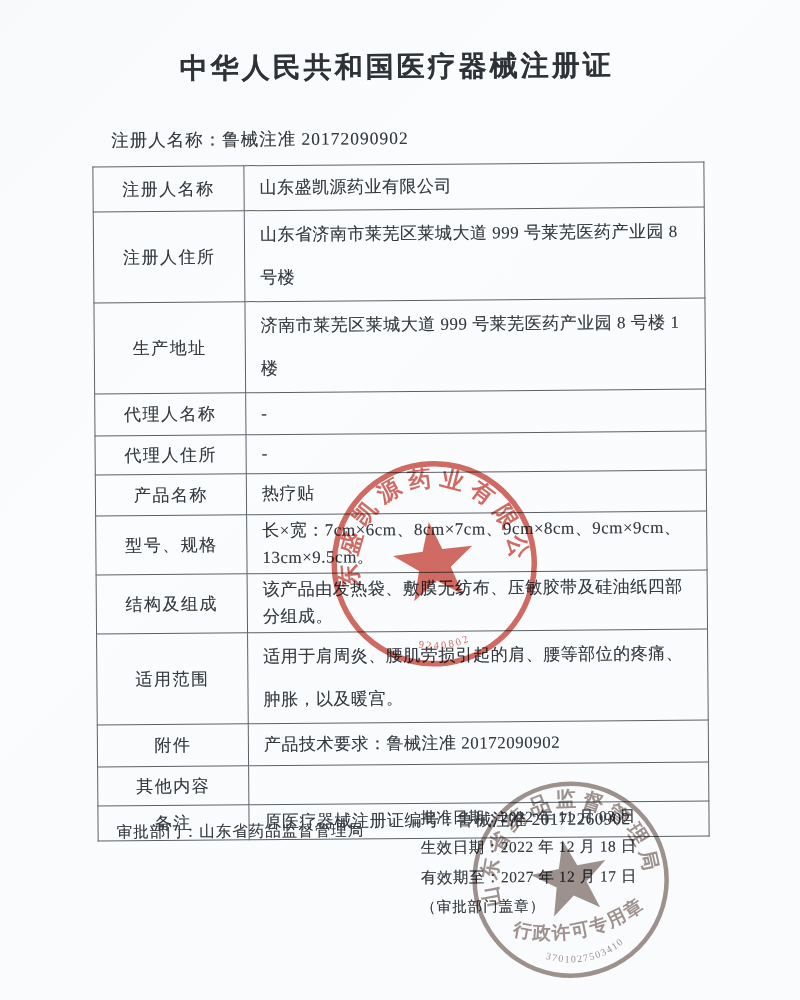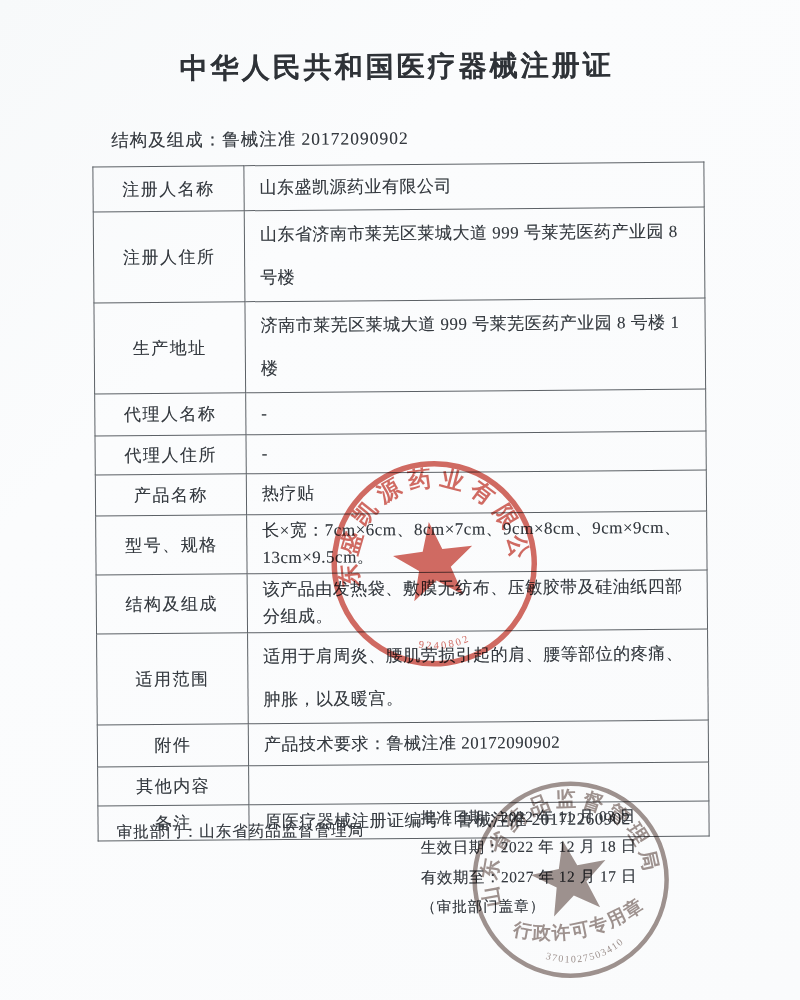--- a/index.html
+++ b/index.html
@@ -70,21 +70,21 @@
   .code-text-sm{font-size:10px;letter-spacing:1.5px;}
 </style>
 </head>
 <body>
 
 <div class="sheet">
  <div class="content">
 
   <div class="title">中华人民共和国医疗器械注册证</div>
 
-  <div class="regline"><span>结构及组成：</span><span>鲁械注准 20172090902</span></div>
+  <div class="regline"><span>注册人名称：</span><span>鲁械注准 20172090902</span></div>
 
   <table class="cert">
     <tbody>
       <tr style="height:45px">
         <td class="lbl">注册人名称</td>
         <td class="val">山东盛凯源药业有限公司</td>
       </tr>
       <tr class="lh-wide" style="height:87px">
         <td class="lbl">注册人住所</td>
         <td class="val">山东省济南市莱芜区莱城大道 999 号莱芜医药产业园 8 号楼</td>

